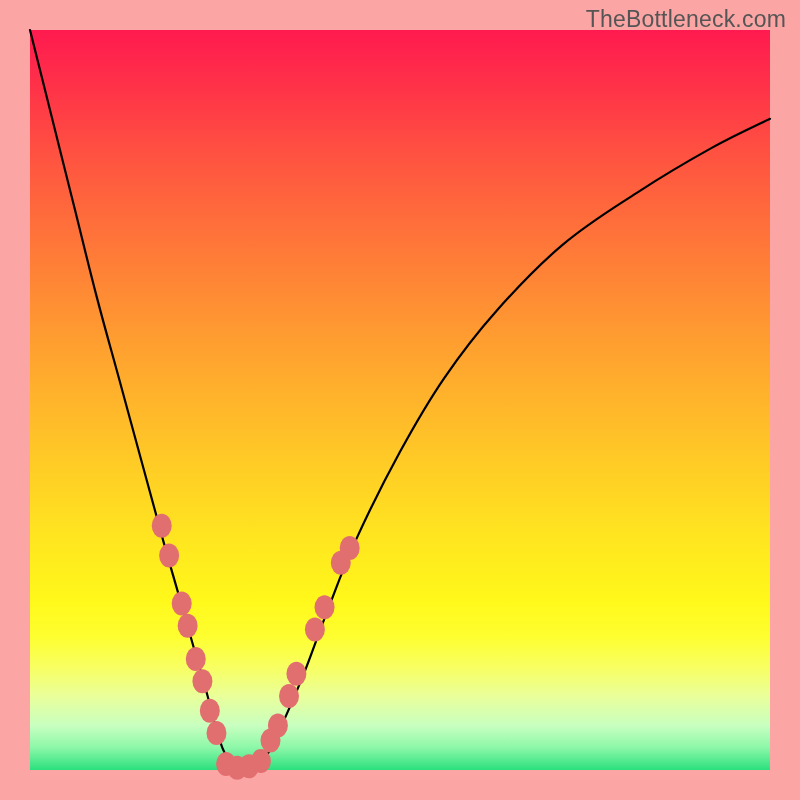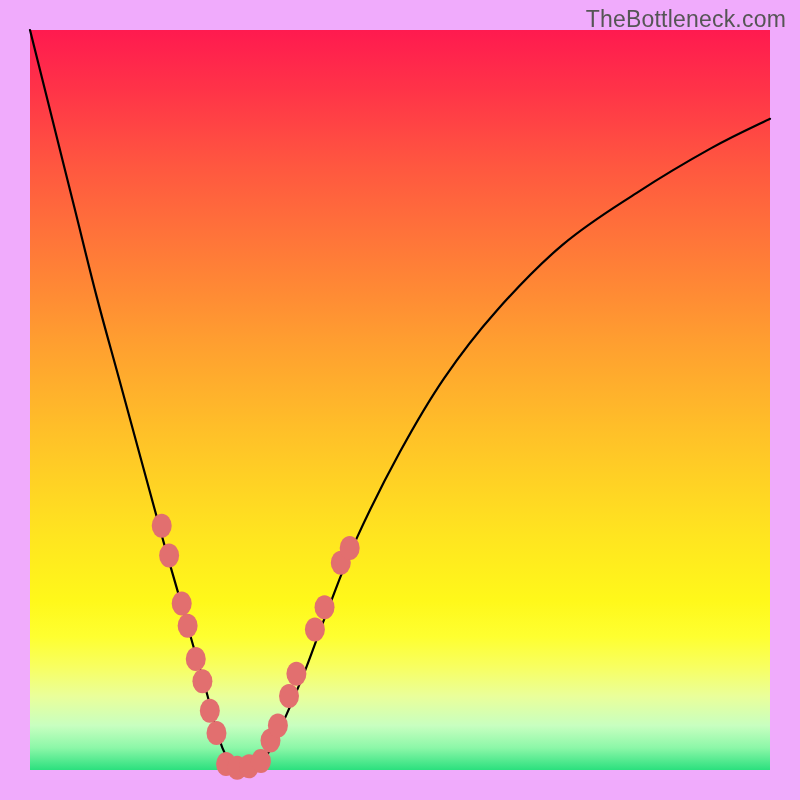--- a/index.html
+++ b/index.html
@@ -10,21 +10,21 @@
     background: #000;
     overflow: hidden;
     font-family: Arial, Helvetica, sans-serif;
   }
   .frame {
     position: absolute;
     left: 0;
     top: 0;
     width: 800px;
     height: 800px;
-    background: #f0abfc;
+    background: #fca5a5;
   }
   .plot-area {
     position: absolute;
     left: 30px;
     top: 30px;
     width: 740px;
     height: 740px;
     
     background: linear-gradient(to bottom,
       #ff1a4f 0%,

